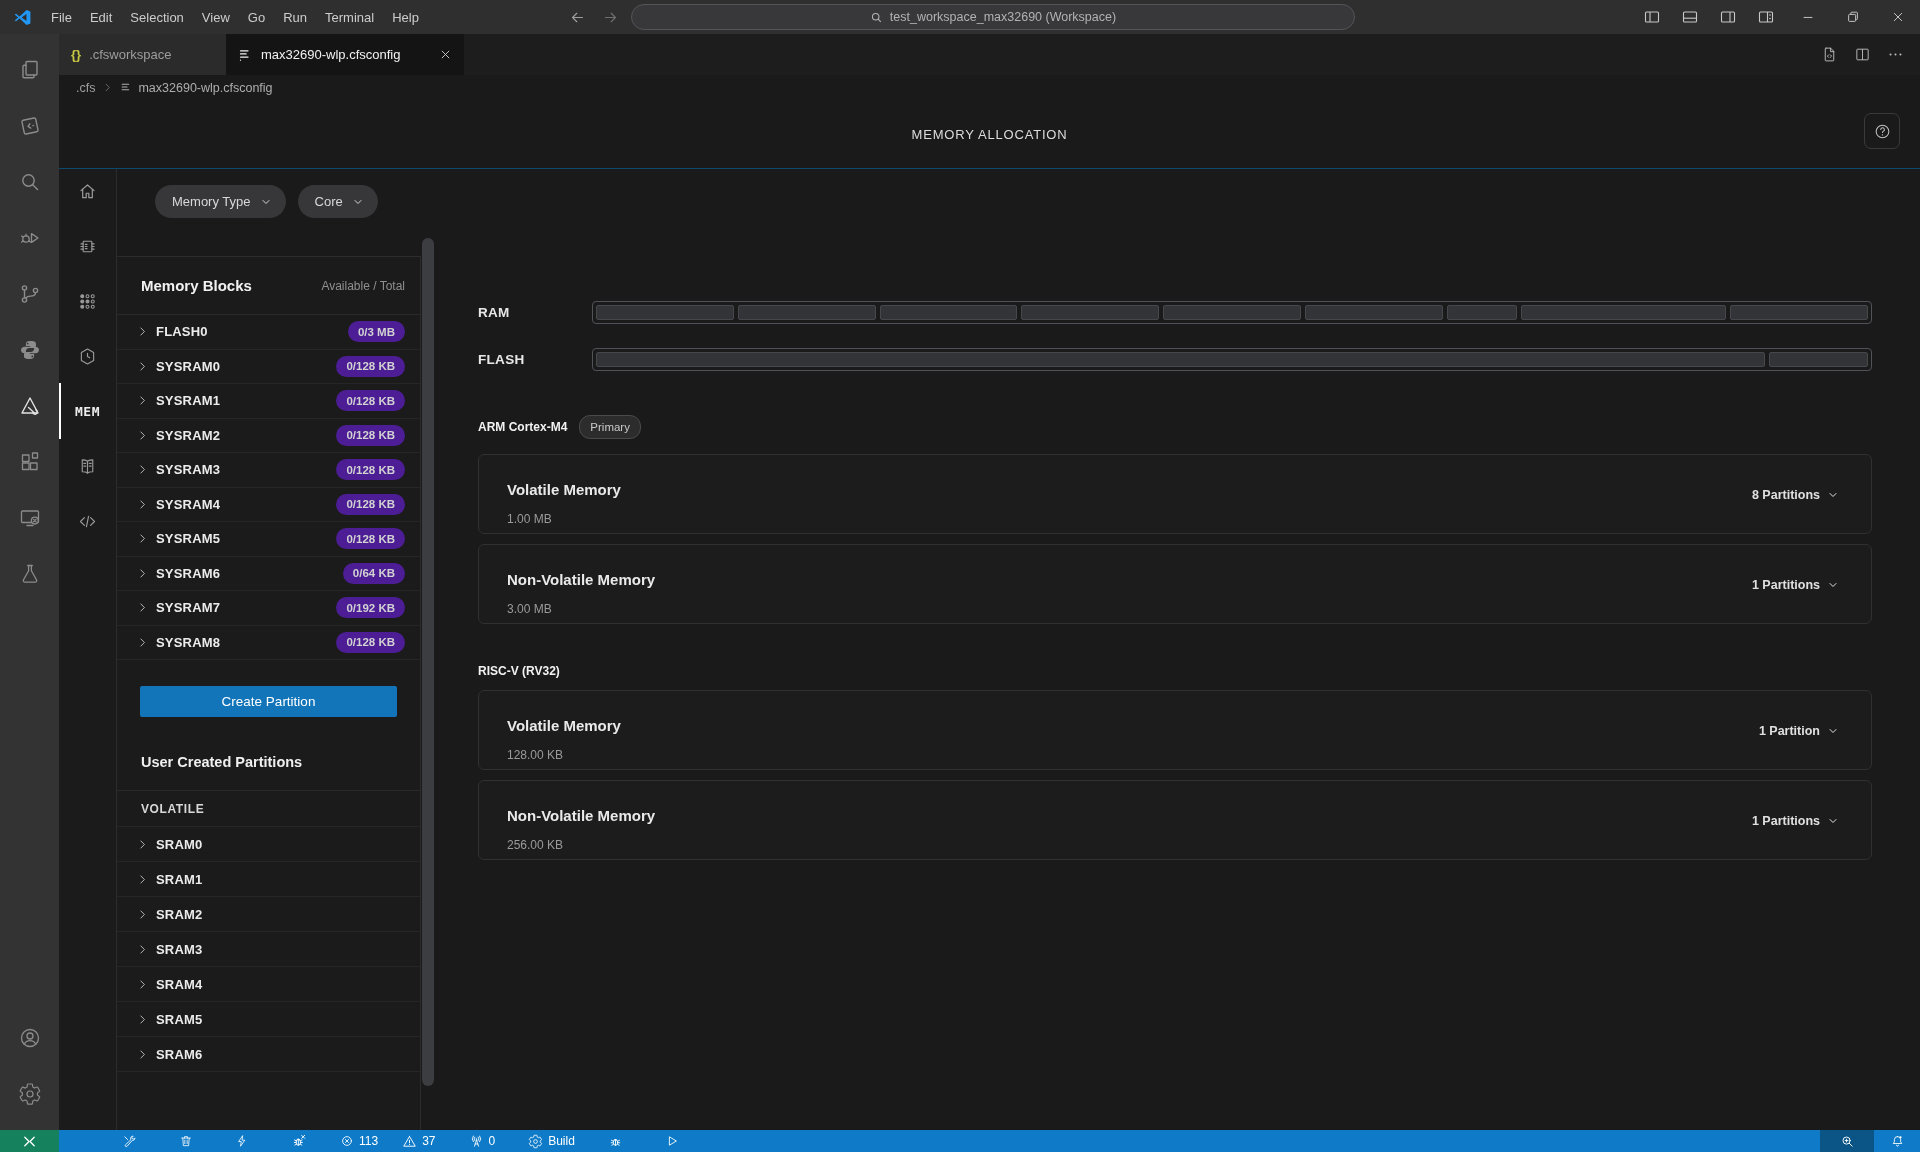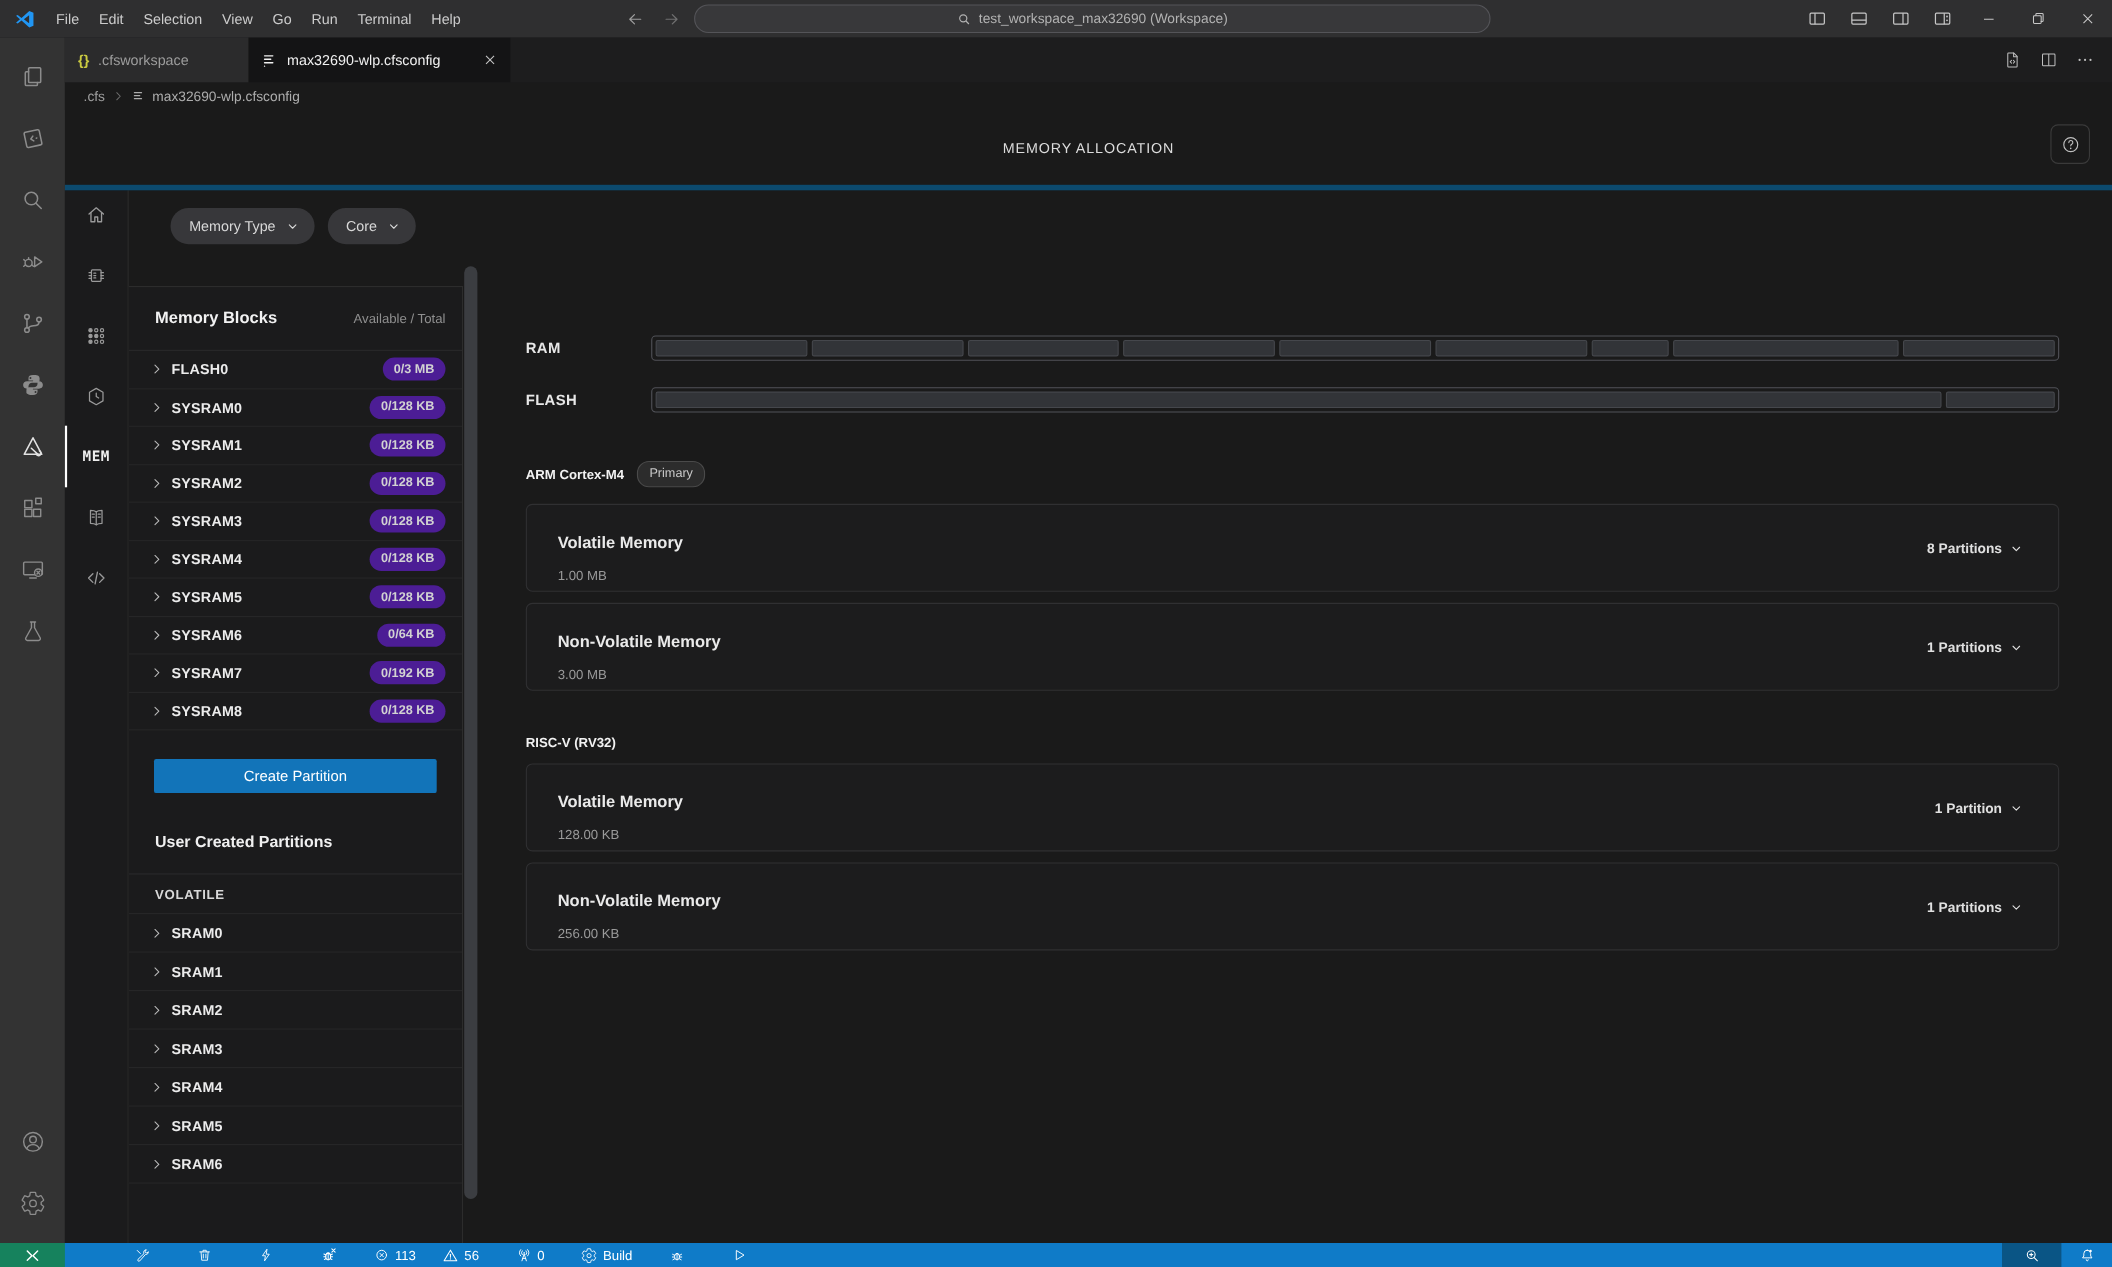--- a/index.html
+++ b/index.html
@@ -42,21 +42,21 @@
   .tab.active{width:238px;background:#141415;color:#f1f1f1;}
   .json-glyph{color:#cbcb41;font-weight:bold;font-size:13px;}
   .tab-close{margin-left:auto;color:#c5c5c5;display:flex;}
   .tab-actions{margin-left:auto;display:flex;align-items:center;gap:16px;padding-right:16px;color:#c0c0c0;}
 
   .breadcrumbs{flex:0 0 25px;display:flex;align-items:center;gap:7px;padding-left:17px;font-size:12.5px;
       color:#9f9f9f;background:#1a1a1a;}
   .bc-file{display:flex;align-items:center;gap:5px;color:#adadad;}
 
   
-  .webview-header{flex:0 0 68px;border-bottom:5px solid #0c4a6e;display:flex;align-items:center;
+  .webview-header{flex:0 0 68px;border-bottom:1px solid #0c4a6e;display:flex;align-items:center;
       justify-content:center;position:relative;}
   .page-title{font-size:13px;letter-spacing:.8px;color:#dcdcdc;}
   .help-btn{position:absolute;right:20px;top:13px;width:36px;height:36px;border:1px solid #3a3a3a;border-radius:7px;
       background:none;color:#c0c0c0;display:flex;align-items:center;justify-content:center;}
   .webview-body{flex:1;display:flex;min-height:0;}
 
   .tool-nav{flex:0 0 57px;border-right:1px solid #2c2c2c;display:flex;flex-direction:column;align-items:center;
       color:#9a9a9a;background:#1b1b1c;}
   .nav-item{width:100%;height:44px;margin-bottom:11px;display:flex;align-items:center;justify-content:center;position:relative;}
   .nav-item.active{color:#ededed;}
@@ -733,21 +733,21 @@
             <path d="M9.4 9.4l5.2 5.2M14.6 9.4l-5.2 5.2"></path>
           </svg>
         <span>113</span>
       </span>
       <span class="sb-i tight">
         <svg width="15" height="15" viewBox="0 0 24 24" fill="none" stroke="currentColor" stroke-width="1.5" stroke-linecap="round" stroke-linejoin="round">
             <path d="M12 4 2.8 19.5h18.4L12 4z"></path>
             <path d="M12 10v4.2"></path>
             <circle cx="12" cy="16.8" r=".9" fill="currentColor" stroke="none"></circle>
           </svg>
-        <span>56</span>
+        <span>37</span>
       </span>
       <span class="sb-i">
         <svg width="15" height="15" viewBox="0 0 24 24" fill="none" stroke="currentColor" stroke-width="1.4" stroke-linecap="round">
             <circle cx="12" cy="7.8" r="1.1" fill="currentColor" stroke="none"></circle>
             <path d="M9.2 5a4.2 4.2 0 0 0 0 5.6M14.8 5a4.2 4.2 0 0 1 0 5.6M7 3.2a7 7 0 0 0 0 9.2M17 3.2a7 7 0 0 1 0 9.2M12 9.5 8.8 19.5M12 9.5l3.2 10M9.8 16h4.4"></path>
           </svg>
         <span>0</span>
       </span>
       <span class="sb-i tight">
         <svg width="15" height="15" viewBox="0 0 24 24" fill="none" stroke="currentColor" stroke-width="1.3" stroke-linejoin="round">

